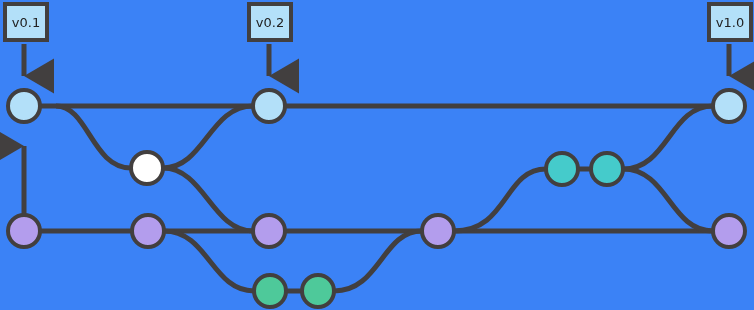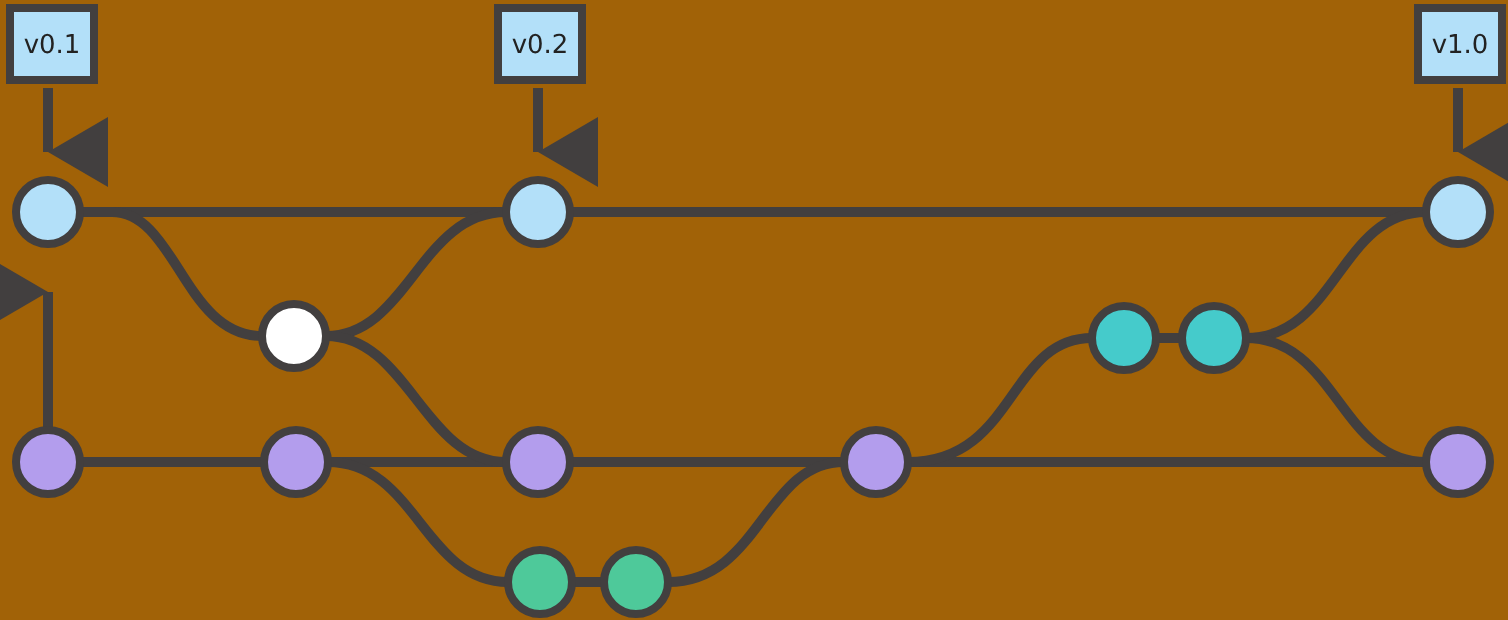--- a/index.html
+++ b/index.html
@@ -10,21 +10,21 @@
   body {
     width: 754px;
     height: 310px;
     overflow: hidden;
     font-family: "DejaVu Sans", "Liberation Sans", sans-serif;
   }
   #graph-canvas {
     position: relative;
     width: 754px;
     height: 310px;
-    background: #a16207;
+    background: #3b82f6;
   }
   svg.git-graph {
     position: absolute;
     top: 0;
     left: 0;
     width: 754px;
     height: 310px;
     display: block;
   }
   .tag-text {

